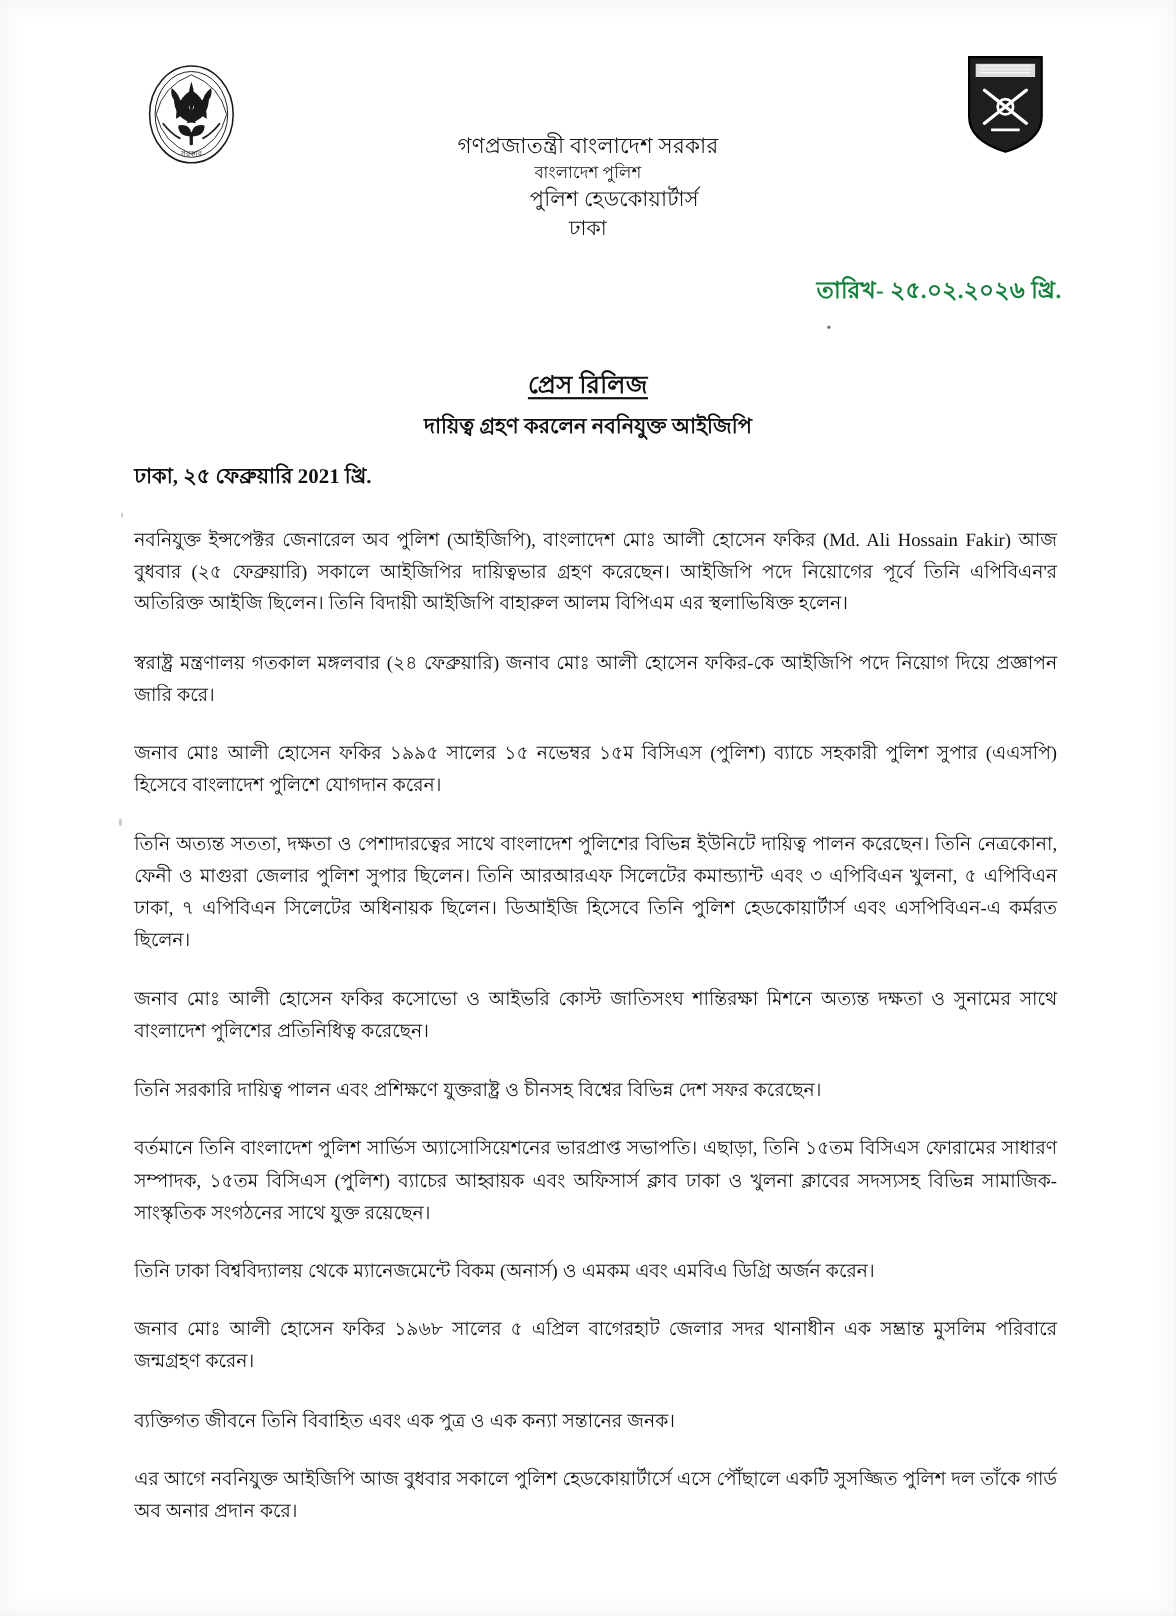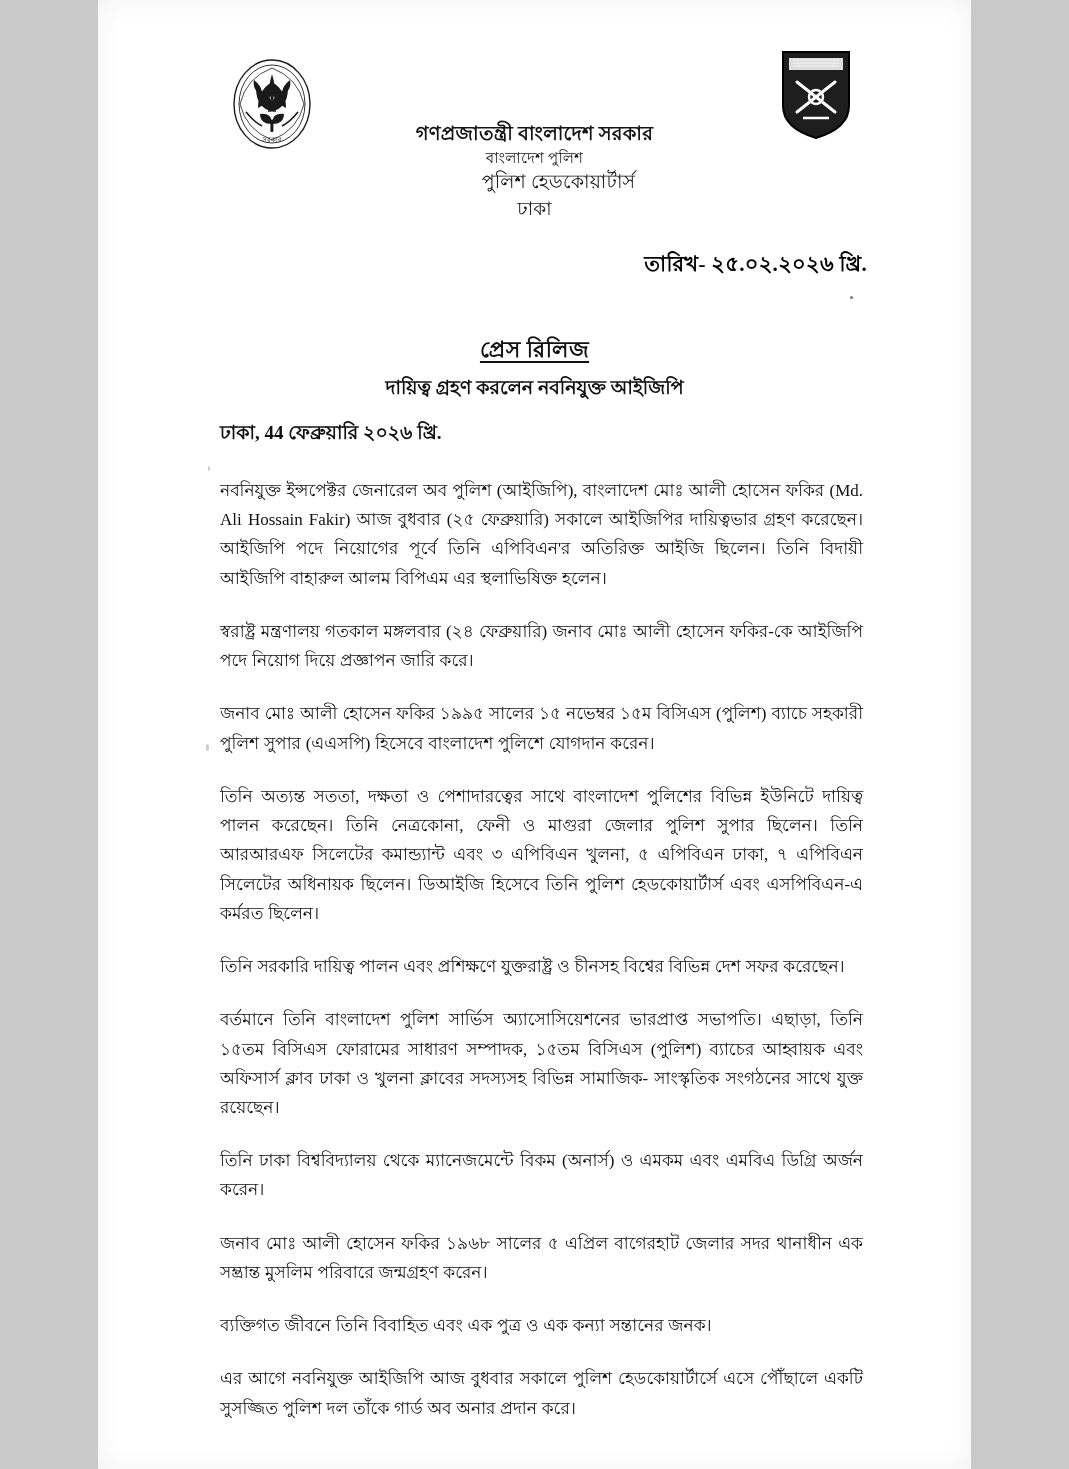--- a/index.html
+++ b/index.html
@@ -3,21 +3,21 @@
 <meta charset="utf-8">
 <title>Press Release</title>
 <style>
   html, body {
     margin: 0;
     padding: 0;
     background: #c9c9c9;
   }
   .page {
     position: relative;
-    width: 873px;
+    width: 1069px;
     height: 1469px;
     margin: 0 auto;
     background: #ffffff;
     overflow: hidden;
     font-family: "Liberation Serif", "DejaVu Serif", serif;
     color: #111111;
     box-sizing: border-box;
   }
   
   .page::after {
@@ -54,32 +54,32 @@
     right: 0;
     top: 120px;
     text-align: center;
     line-height: 1.42;
   }
   .gov-lines div {
     font-size: 19px;
     letter-spacing: 0.2px;
     color: #151515;
   }
-  .gov-lines div.l1 { font-size: 19.5px; font-weight: bold; }
+  .gov-lines div.l1 { font-size: 19.5px; }
   .gov-lines div.l2 { font-size: 15px; }
   .gov-lines div.l3 { font-size: 19px; margin-left: 48px; }
   .gov-lines div.l4 { font-size: 18.5px; }
 
   .date-line {
     position: absolute;
     right: 104px;
     top: 248px;
     font-size: 21px;
     font-weight: bold;
-    color: #000000;
+    color: #15803d;
     letter-spacing: 0.3px;
     margin-left: 48px;
   }
 
   .dot {
     position: absolute;
     left: 752px;
     top: 296px;
     width: 3px;
     height: 3px;
@@ -201,26 +201,27 @@
 
   <div class="date-line">তারিখ- ২৫.০২.২০২৬ খ্রি.</div>
   <span class="dot"></span>
 
   <div class="title-block">
     <div class="press-title">প্রেস রিলিজ</div>
     <div class="press-subtitle">দায়িত্ব গ্রহণ করলেন নবনিযুক্ত আইজিপি</div>
   </div>
 
   <div class="body">
-    <div class="dateline">ঢাকা, 44 ফেব্রুয়ারি ২০২৬ খ্রি.</div>
+    <div class="dateline">ঢাকা, ২৫ ফেব্রুয়ারি 2021 খ্রি.</div>
 
     <p class="para">নবনিযুক্ত ইন্সপেক্টর জেনারেল অব পুলিশ (আইজিপি), বাংলাদেশ মোঃ আলী হোসেন ফকির (Md. Ali Hossain Fakir) আজ বুধবার (২৫ ফেব্রুয়ারি) সকালে আইজিপির দায়িত্বভার গ্রহণ করেছেন। আইজিপি পদে নিয়োগের পূর্বে তিনি এপিবিএন'র অতিরিক্ত আইজি ছিলেন। তিনি বিদায়ী আইজিপি বাহারুল আলম বিপিএম এর স্থলাভিষিক্ত হলেন।</p>
     <p class="para">স্বরাষ্ট্র মন্ত্রণালয় গতকাল মঙ্গলবার (২৪ ফেব্রুয়ারি) জনাব মোঃ আলী হোসেন ফকির-কে আইজিপি পদে নিয়োগ দিয়ে প্রজ্ঞাপন জারি করে।</p>
     <p class="para">জনাব মোঃ আলী হোসেন ফকির ১৯৯৫ সালের ১৫ নভেম্বর ১৫ম বিসিএস (পুলিশ) ব্যাচে সহকারী পুলিশ সুপার (এএসপি) হিসেবে বাংলাদেশ পুলিশে যোগদান করেন।</p>
     <p class="para">তিনি অত্যন্ত সততা, দক্ষতা ও পেশাদারত্বের সাথে বাংলাদেশ পুলিশের বিভিন্ন ইউনিটে দায়িত্ব পালন করেছেন। তিনি নেত্রকোনা, ফেনী ও মাগুরা জেলার পুলিশ সুপার ছিলেন। তিনি আরআরএফ সিলেটের কমান্ড্যান্ট এবং ৩ এপিবিএন খুলনা, ৫ এপিবিএন ঢাকা, ৭ এপিবিএন সিলেটের অধিনায়ক ছিলেন। ডিআইজি হিসেবে তিনি পুলিশ হেডকোয়ার্টার্স এবং এসপিবিএন-এ কর্মরত ছিলেন।</p>
+    <p class="para">জনাব মোঃ আলী হোসেন ফকির কসোভো ও আইভরি কোস্ট জাতিসংঘ শান্তিরক্ষা মিশনে অত্যন্ত দক্ষতা ও সুনামের সাথে বাংলাদেশ পুলিশের প্রতিনিধিত্ব করেছেন।</p>
     <p class="para">তিনি সরকারি দায়িত্ব পালন এবং প্রশিক্ষণে যুক্তরাষ্ট্র ও চীনসহ বিশ্বের বিভিন্ন দেশ সফর করেছেন।</p>
     <p class="para">বর্তমানে তিনি বাংলাদেশ পুলিশ সার্ভিস অ্যাসোসিয়েশনের ভারপ্রাপ্ত সভাপতি। এছাড়া, তিনি ১৫তম বিসিএস ফোরামের সাধারণ সম্পাদক, ১৫তম বিসিএস (পুলিশ) ব্যাচের আহ্বায়ক এবং অফিসার্স ক্লাব ঢাকা ও খুলনা ক্লাবের সদস্যসহ বিভিন্ন সামাজিক- সাংস্কৃতিক সংগঠনের সাথে যুক্ত রয়েছেন।</p>
     <p class="para">তিনি ঢাকা বিশ্ববিদ্যালয় থেকে ম্যানেজমেন্টে বিকম (অনার্স) ও এমকম এবং এমবিএ ডিগ্রি অর্জন করেন।</p>
     <p class="para">জনাব মোঃ আলী হোসেন ফকির ১৯৬৮ সালের ৫ এপ্রিল বাগেরহাট জেলার সদর থানাধীন এক সম্ভ্রান্ত মুসলিম পরিবারে জন্মগ্রহণ করেন।</p>
     <p class="para">ব্যক্তিগত জীবনে তিনি বিবাহিত এবং এক পুত্র ও এক কন্যা সন্তানের জনক।</p>
     <p class="para">এর আগে নবনিযুক্ত আইজিপি আজ বুধবার সকালে পুলিশ হেডকোয়ার্টার্সে এসে পৌঁছালে একটি সুসজ্জিত পুলিশ দল তাঁকে গার্ড অব অনার প্রদান করে।</p>
   </div>
 
   <span class="speck" style="left:108px; top:744px; width:3px; height:7px;"></span>
   <span class="speck" style="left:110px; top:466px; width:2px; height:5px;"></span>

